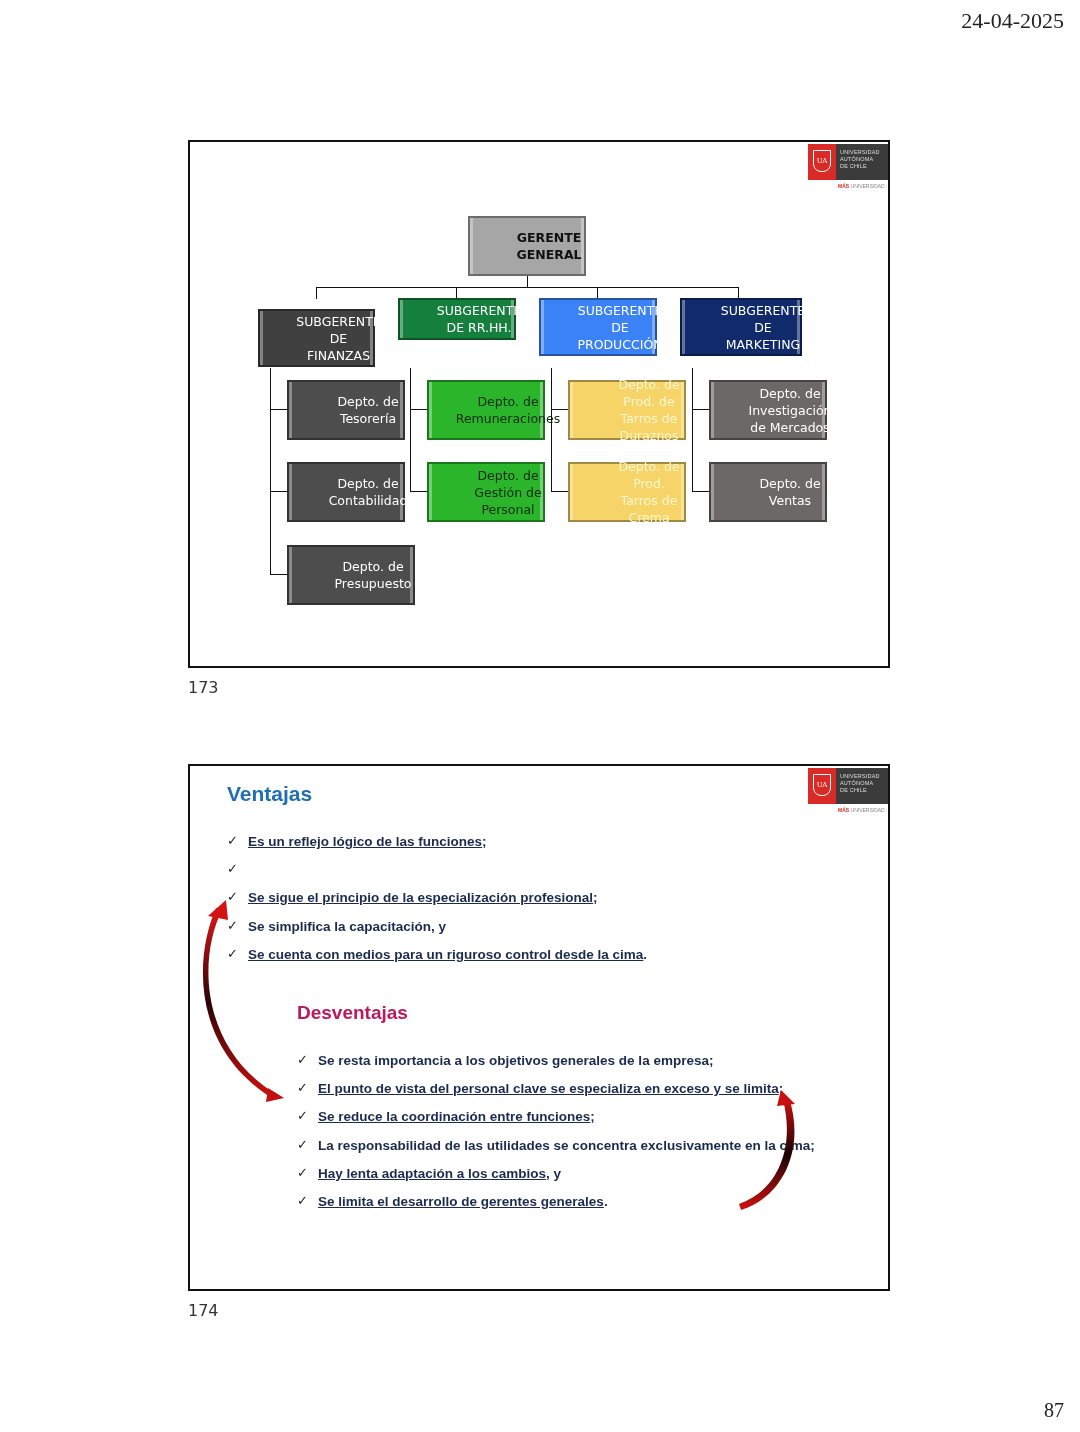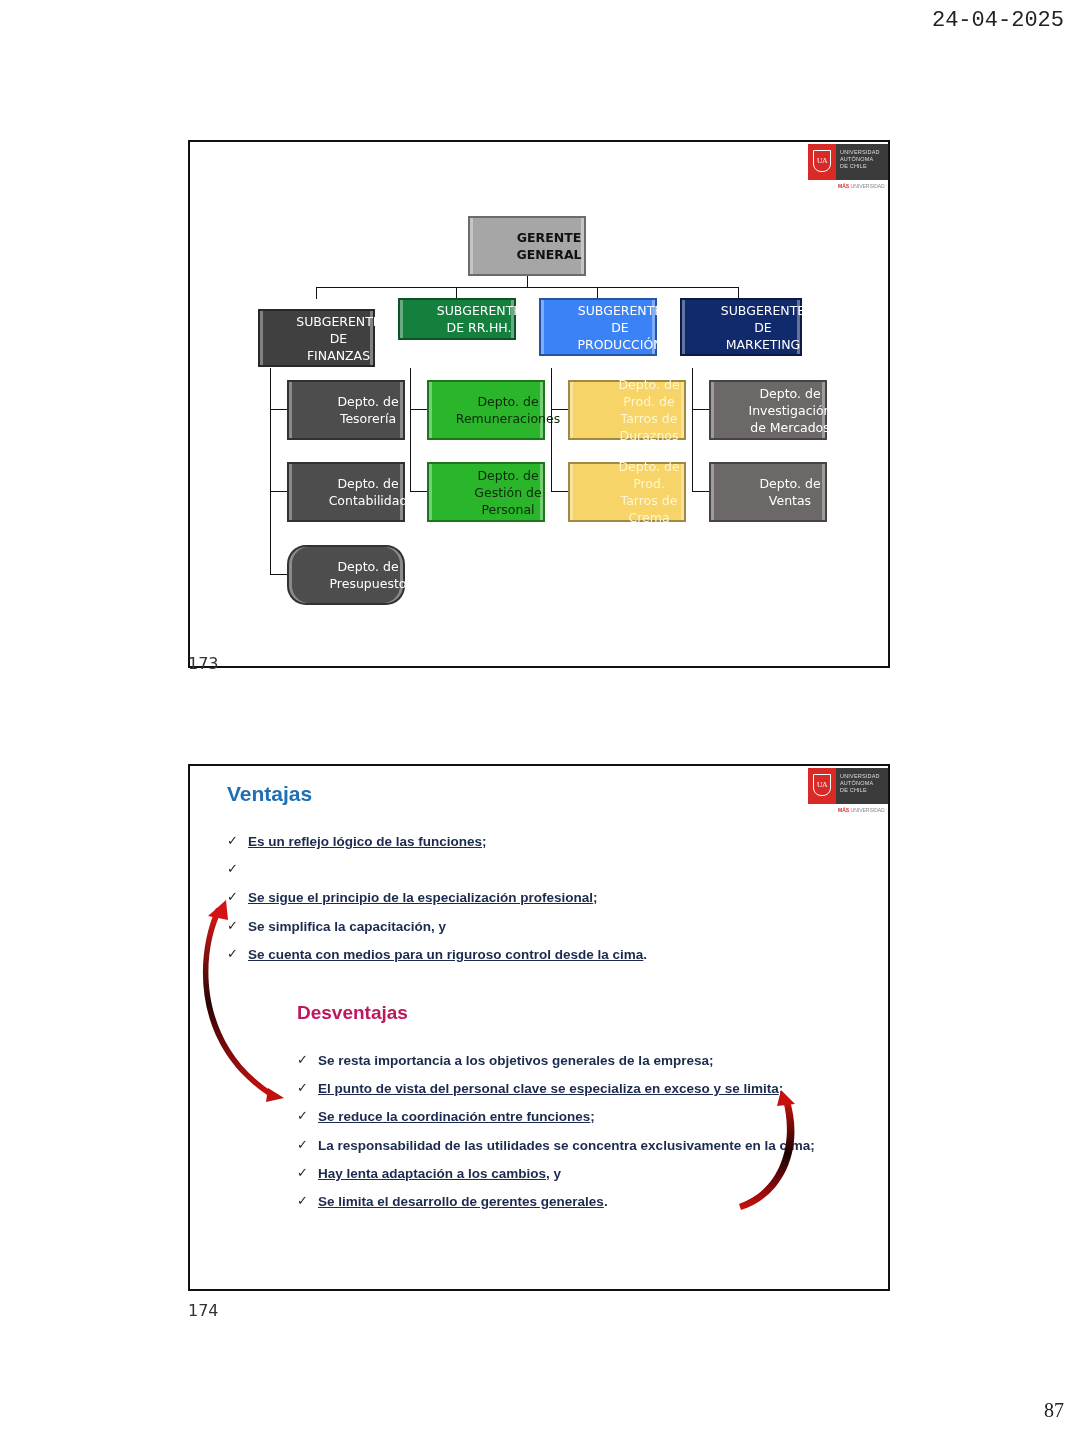--- a/index.html
+++ b/index.html
@@ -1,23 +1,23 @@
 <!DOCTYPE html>
 <html><head>
 <meta charset="utf-8">
 <style>
   html, body { margin:0; padding:0; }
   body { width:1080px; height:1432px; background:#fff; position:relative; font-family:"Liberation Sans", sans-serif; overflow:hidden; }
-  .hdr-date { position:absolute; top:8px; right:16px; font-size:22px; color:#222; font-family:Liberation Mono, monospace; }
+  .hdr-date { position:absolute; top:8px; right:16px; font-size:22px; color:#222; font-family:Liberation Serif, serif; }
   .page-num { position:absolute; bottom:10px; right:16px; font-size:20px; color:#222; font-family:Liberation Serif, serif; }
   .slide { position:absolute; left:188px; width:702px; border:2px solid #111; background:#fff; box-sizing:border-box; }
   .slide1 { top:140px; height:528px; }
   .slide2 { top:764px; height:527px; }
   .slide-num { position:absolute; left:188px; font-size:16px; color:#333; font-family:"DejaVu Sans", sans-serif; }
-  .sn1 { top:654px; } .sn2 { top:1301px; }
+  .sn1 { top:678px; } .sn2 { top:1301px; }
 
   
   .logo { position:absolute; top:2px; right:0; width:80px; height:46px; }
   .logo .red { position:absolute; left:0; top:0; width:28px; height:36px; background:#d82a26; }
   .logo .red .shield { position:absolute; left:5px; top:6px; width:16px; height:20px; border:1px solid #fff; border-radius:0 0 8px 8px; color:#fff; font-size:7px; text-align:center; line-height:20px; font-family:"DejaVu Serif", serif; }
   .logo .dark { position:absolute; left:28px; top:0; width:52px; height:36px; background:#3b3b3b; color:#ddd; font-size:5.5px; line-height:7px; padding:5px 0 0 4px; box-sizing:border-box; letter-spacing:0.2px; }
   .logo .tag { position:absolute; left:30px; top:39px; font-size:5px; color:#888; white-space:nowrap; }
   .logo .tag b { color:#d82a26; }
 
   
@@ -55,21 +55,21 @@
       <div class="line" style="left: 337px; top: 134px; width: 1px; height: 12px;"></div>
       <div class="line" style="left: 126px; top: 145px; width: 422px; height: 1px;"></div>
       <div class="line" style="left: 126px; top: 145px; width: 1px; height: 12px;"></div>
       <div class="box" style="left: 68px; top: 156px; width: 117px; height: 58px; background: #404040; color: rgb(255, 255, 255); margin-top: 11px;">SUBGERENTE DE FINANZAS</div>
       <div class="line" style="left: 80px; top: 226px; width: 1px; height: 207px;"></div>
       <div class="line" style="left: 80px; top: 267px; width: 18px; height: 1px;"></div>
       <div class="box" style="left: 97px; top: 238px; width: 118px; height: 60px; background: rgb(77, 77, 77); color: rgb(255, 255, 255);">Depto. de Tesorería</div>
       <div class="line" style="left: 80px; top: 349px; width: 18px; height: 1px;"></div>
       <div class="box" style="left: 97px; top: 320px; width: 118px; height: 60px; background: rgb(77, 77, 77); color: rgb(255, 255, 255);">Depto. de Contabilidad</div>
       <div class="line" style="left: 80px; top: 432px; width: 18px; height: 1px;"></div>
-      <div class="box" style="left: 97px; top: 403px; width: 118px; height: 60px; background: rgb(77, 77, 77); color: rgb(255, 255, 255); border-radius: 19px;">Depto. de Presupuesto</div>
+      <div class="box" style="left: 97px; top: 403px; width: 128px; height: 60px; background: rgb(77, 77, 77); color: rgb(255, 255, 255);">Depto. de Presupuesto</div>
       <div class="line" style="left: 266px; top: 145px; width: 1px; height: 12px;"></div>
       <div class="box" style="left: 208px; top: 156px; width: 118px; height: 42px; background: #15803d; color: rgb(255, 255, 255);">SUBGERENTE DE RR.HH.</div>
       <div class="line" style="left: 220px; top: 226px; width: 1px; height: 124px;"></div>
       <div class="line" style="left: 220px; top: 267px; width: 18px; height: 1px;"></div>
       <div class="box" style="left: 237px; top: 238px; width: 118px; height: 60px; background: rgb(43, 181, 43); color: rgb(11, 43, 11);">Depto. de Remuneraciones</div>
       <div class="line" style="left: 220px; top: 349px; width: 18px; height: 1px;"></div>
       <div class="box" style="left: 237px; top: 320px; width: 118px; height: 60px; background: rgb(43, 181, 43); color: rgb(11, 43, 11);">Depto. de Gestión de Personal</div>
       <div class="line" style="left: 407px; top: 145px; width: 1px; height: 12px;"></div>
       <div class="box" style="left: 349px; top: 156px; width: 118px; height: 58px; background: #3b82f6; color: rgb(255, 255, 255);">SUBGERENTE DE PRODUCCIÓN</div>
       <div class="line" style="left: 361px; top: 226px; width: 1px; height: 124px;"></div>

